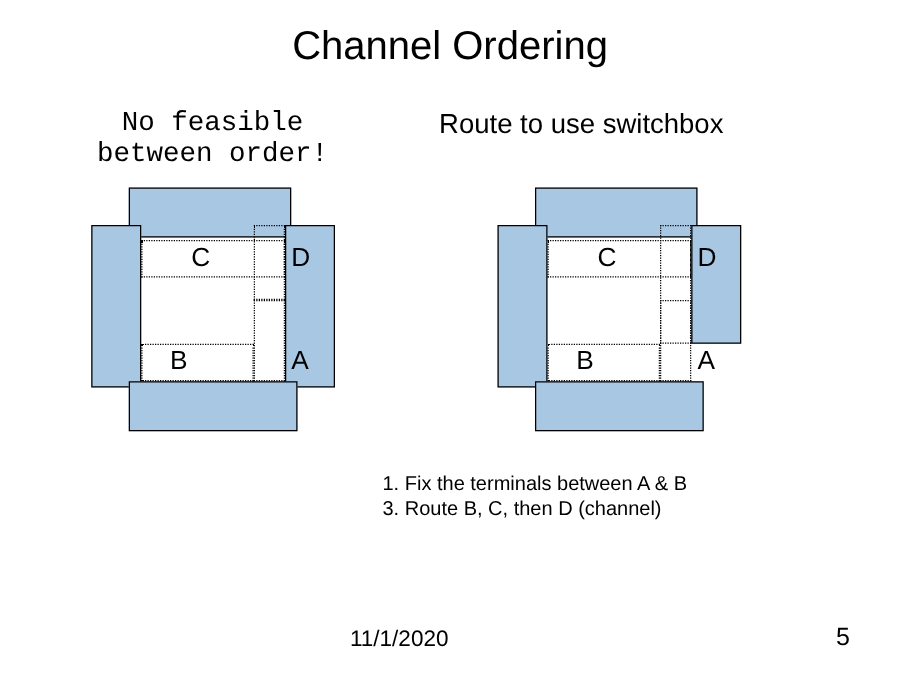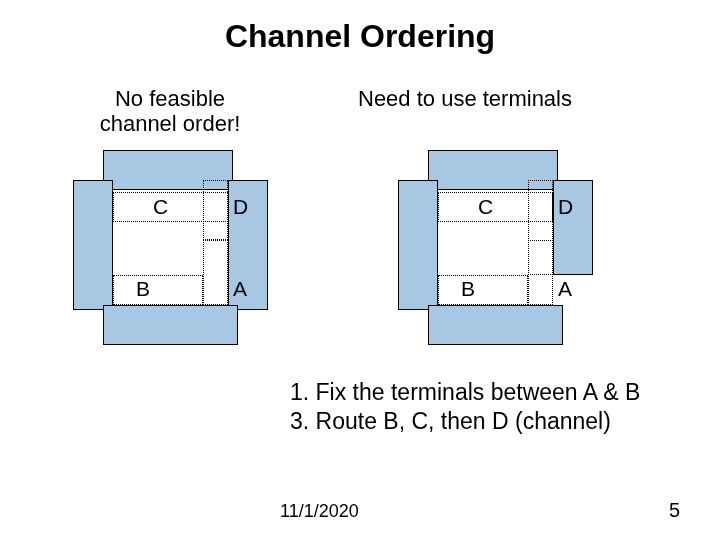--- a/index.html
+++ b/index.html
@@ -16,36 +16,35 @@
     width: 720px;
     height: 540px;
   }
   .title {
     position: absolute;
     top: 18px;
     left: 0;
     width: 720px;
     text-align: center;
     font-size: 32px;
-    font-weight: bold;
   }
   .cap {
     position: absolute;
     font-size: 22px;
     text-align: center;
     line-height: 1.15;
   }
-  .cap.left  { left: 70px;  top: 86px; width: 200px; }
+  .cap.left  { left: 70px;  top: 86px; width: 200px; font-family: Liberation Mono, monospace; }
   .cap.right { left: 335px; top: 86px; width: 260px; }
 
   .steps {
     position: absolute;
-    left: 290px;
+    left: 306px;
     top: 378px;
-    font-size: 23px;
+    font-size: 16px;
     line-height: 1.25;
   }
   .date {
     position: absolute;
     left: 280px;
     bottom: 18px;
     font-size: 18px;
     text-align: center;
   }
   .pagenum {
@@ -103,23 +102,23 @@
 </style>
 </head>
 <body>
 
 <div class="slide">
 
   <div class="title">Channel Ordering</div>
 
   <div class="cap left">
     <span>No feasible</span><br>
-    <span>channel order!</span>
+    <span>between order!</span>
   </div>
-  <div class="cap right">Need to use terminals</div>
+  <div class="cap right">Route to use switchbox</div>
 
   <div class="diagram left">
     <div class="block b-top"></div>
     <div class="block b-left"></div>
     <div class="block b-right"></div>
     <div class="block b-bottom"></div>
 
     <div class="chan C"></div>
     <div class="chan D"></div>
     <div class="chan B"></div>

